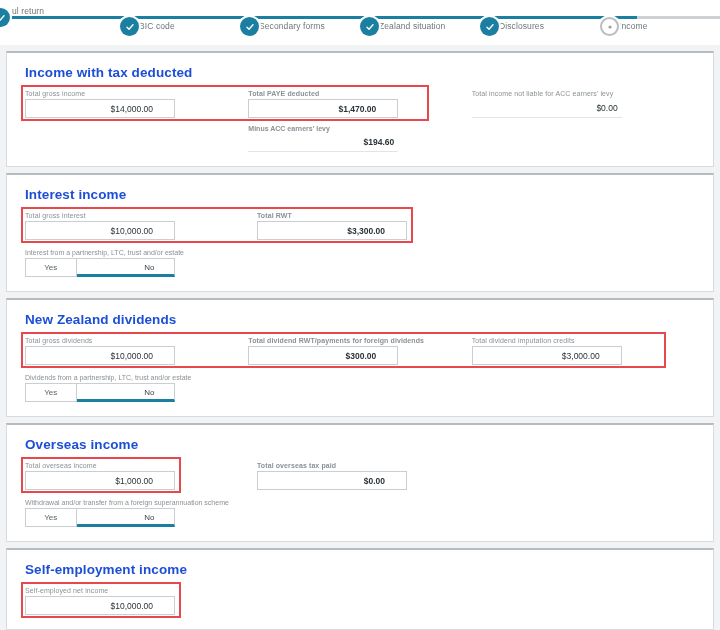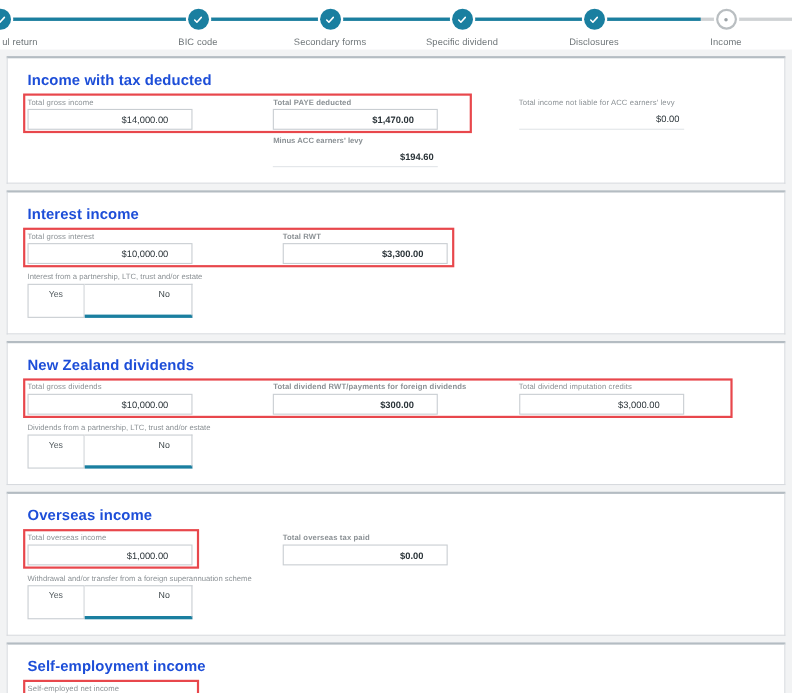--- a/index.html
+++ b/index.html
@@ -40,21 +40,20 @@
   .steps {
     position: absolute;
     left: 0; right: 0; top: 0;
     display: flex;
     height: 45px;
   }
   .step {
     flex: 1 1 0;
     position: relative;
     display: flex;
-    flex-direction: column;
     align-items: center;
   }
   .step .bullet {
     position: relative;
     margin-top: 8px;
     width: 19px; height: 19px;
     border-radius: 50%;
     background: #1a7fa0;
     display: flex;
     align-items: center;
@@ -160,21 +159,21 @@
     margin-top: 9px;
     margin-bottom: 2px;
     white-space: nowrap;
   }
   .toggle {
     display: flex;
     width: 150px;
   }
   .toggle .opt {
     flex: 1 1 0;
-    height: 31px;
+    height: 19px;
     line-height: 18px;
     text-align: center;
     font-size: 8px;
     color: #5a6266;
     border: 1px solid #c9ced2;
     background: #ffffff;
   }
   .toggle .opt + .opt { border-left: none; }
   .toggle .opt.active {
     border-bottom: 3px solid #1a7fa0;
@@ -222,21 +221,21 @@
             </svg>
         </div>
         <div class="label">Secondary forms</div>
       </div>
       <div class="step">
         <div class="bullet">
           <svg width="10" height="10" viewBox="0 0 10 10">
               <path d="M2 5.2 L4 7.2 L8 2.8" stroke="#ffffff" stroke-width="1.4" fill="none" stroke-linecap="round" stroke-linejoin="round"></path>
             </svg>
         </div>
-        <div class="label">Specific dividend</div>
+        <div class="label">Zealand situation</div>
       </div>
       <div class="step">
         <div class="bullet">
           <svg width="10" height="10" viewBox="0 0 10 10">
               <path d="M2 5.2 L4 7.2 L8 2.8" stroke="#ffffff" stroke-width="1.4" fill="none" stroke-linecap="round" stroke-linejoin="round"></path>
             </svg>
         </div>
         <div class="label">Disclosures</div>
       </div>
       <div class="step current">

